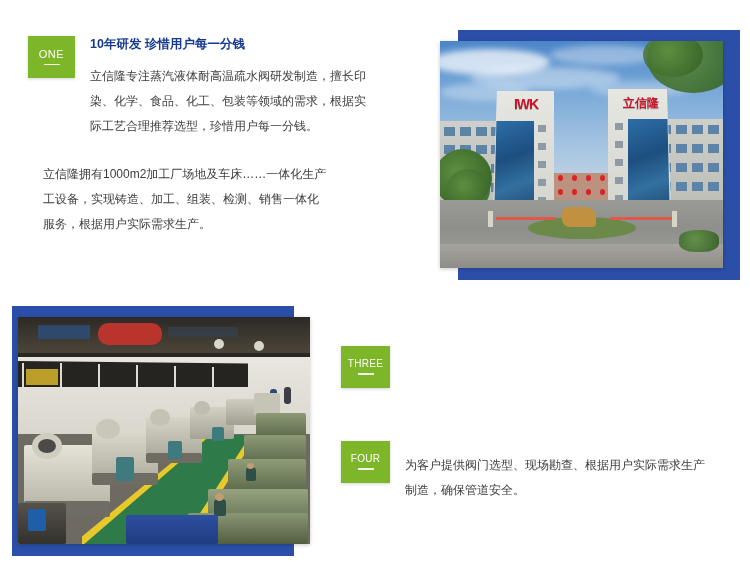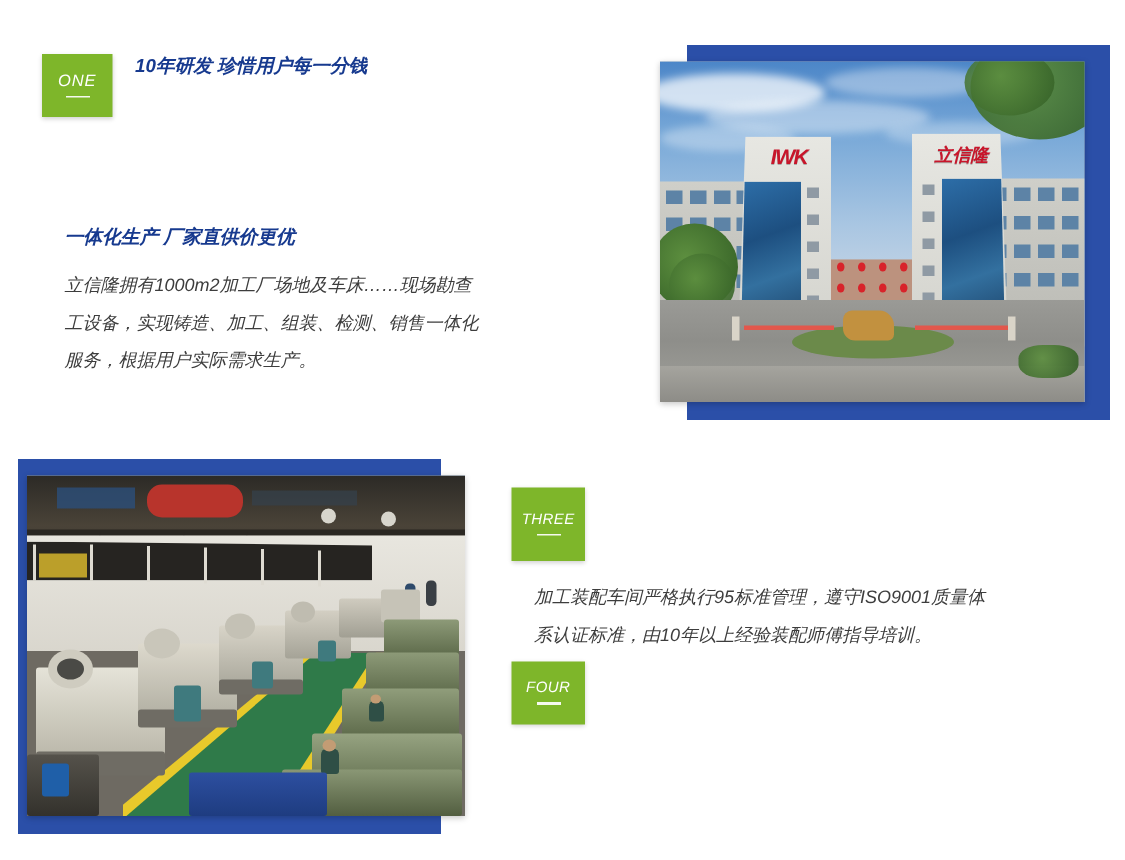--- a/index.html
+++ b/index.html
@@ -2,21 +2,21 @@
 <html><head>
 <meta charset="utf-8">
 <style>
   html,body{margin:0;padding:0;}
   body{
     width:750px;height:573px;background:#ffffff;
     font-family:"Liberation Sans","DejaVu Sans",sans-serif;
     position:relative;overflow:hidden;
     -webkit-font-smoothing:antialiased;
   }
-  .canvas{position:absolute;inset:0;font-style:italic;}
+  .canvas{position:absolute;inset:0;}
 
   
   .feature{position:absolute;display:flex;align-items:flex-start;}
   .badge{
     width:47px;height:42px;flex:0 0 47px;
     background:#7eb62a;
     display:flex;flex-direction:column;
     align-items:center;justify-content:center;
     box-shadow:0 1px 3px rgba(0,0,0,.18);
     position:relative;
@@ -83,53 +83,57 @@
 
 <div class="canvas">
 
   <div class="feature" style="left:28px;top:36px;width:360px;">
     <div class="badge">
       <span class="badge-label">ONE</span>
       <span class="badge-rule"></span>
     </div>
     <div class="ftext">
       <p class="ftitle">10年研发  珍惜用户每一分钱</p>
+      <div class="fbody">
+        <p>立信隆专注蒸汽液体耐高温疏水阀研发制造，擅长印</p>
+        <p>染、化学、食品、化工、包装等领域的需求，根据实</p>
+        <p>际工艺合理推荐选型，珍惜用户每一分钱。</p>
+      </div>
     </div>
   </div>
 
   <div class="feature" style="left:28px;top:150px;width:360px;">
     <div class="ftext">
-      <p class="ftitle">一体化生产  厂家直供价更优</p>
       <div class="fbody">
-        <p>立信隆拥有1000m2加工厂场地及车床……现场勘查</p>
+        <p>立信隆拥有1000m2加工厂场地及车床……一体化生产</p>
         <p>工设备，实现铸造、加工、组装、检测、销售一体化</p>
         <p>服务，根据用户实际需求生产。</p>
       </div>
     </div>
   </div>
 
-  <div class="feature" style="left:341px;top:325px;width:400px;flex-direction:column;">
+  <div class="feature" style="left:341px;top:346px;width:400px;">
     <div class="badge wide">
       <span class="badge-label">THREE</span>
       <span class="badge-rule"></span>
     </div>
     <div class="ftext">
-      <div class="fbody">
-        <p>加工装配车间严格执行95标准管理，遵守ISO9001质量体</p>
-        <p>系认证标准，由10年以上经验装配师傅指导培训。</p>
-      </div>
     </div>
   </div>
 
   <div class="feature" style="left:341px;top:441px;width:400px;">
     <div class="badge wide">
       <span class="badge-label">FOUR</span>
       <span class="badge-rule"></span>
     </div>
     <div class="ftext">
+      <div class="fbody">
+        <p>为客户提供阀门选型、现场勘查、根据用户实际需求生产</p>
+        <p>制造，确保管道安全。</p>
+      </div>
     </div>
   </div>
 
   <div class="photo-wrap" style="left:440px;top:30px;width:300px;height:250px;">
     <div class="photo-frame" style="left:18px;top:0;width:282px;height:250px;"></div>
     <div class="photo" style="left:0;top:11px;width:283px;height:227px;">
       <div class="sky"></div>
 
       <div class="cloud" style="left:-10px;top:8px;width:120px;height:26px;"></div>
       <div class="cloud" style="left:30px;top:26px;width:150px;height:22px;opacity:.55;"></div>

